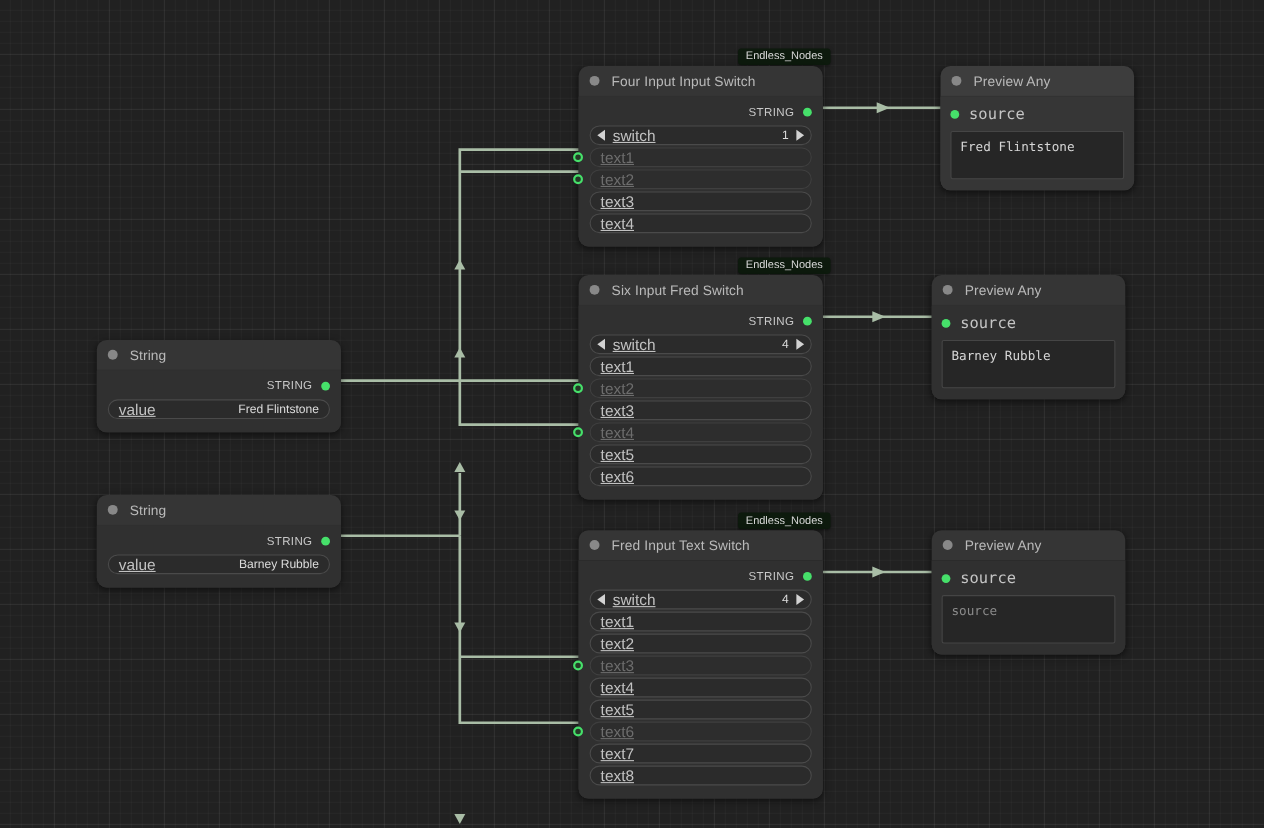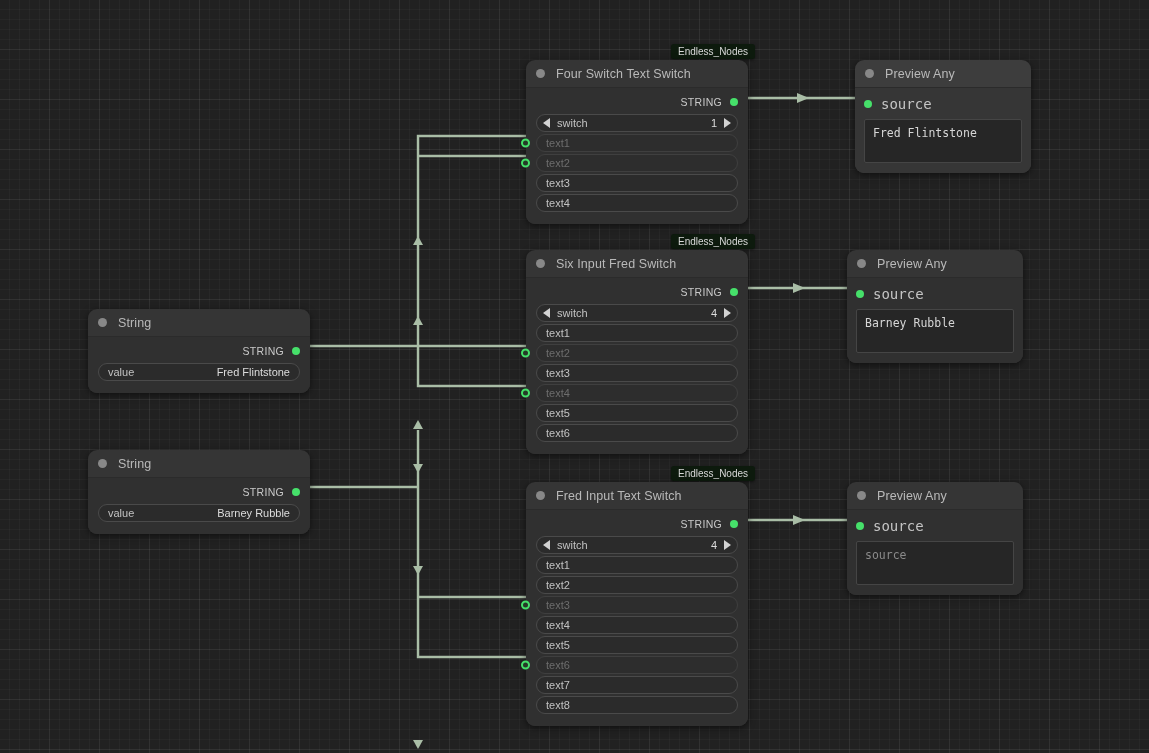--- a/index.html
+++ b/index.html
@@ -127,23 +127,24 @@
     background: #2b2b2b;
     border: 1px solid #4a4a4a;
     display: flex;
     align-items: center;
     padding: 0 9px;
     margin-bottom: 2px;
     box-sizing: border-box;
   }
   .widget.combo { justify-content: space-between; padding: 0 6px; }
   .widget .wlabel {
-    font-size: 11px;
+    font-size: 14px;
     color: #c2c2c2;
     white-space: nowrap;
+    text-decoration: underline;
   }
   .widget .wvalue {
     font-size: 11px;
     color: #dcdcdc;
     white-space: nowrap;
   }
   .widget.dim { background: #2d2d2d; border-color: #3f3f3f; }
   .widget.dim .wlabel { color: #6d6d6d; }
   .arrow-l, .arrow-r {
     width: 0; height: 0;
@@ -283,21 +284,21 @@
         <span style="flex:1"></span>
         <span class="wvalue">Barney Rubble</span>
       </div>
     </div>
   </div>
 
   <div id="switch-nodes">
       <div class="node" style="left: 526px; top: 60px; width: 222px;">
         <div class="node-header">
           <span class="node-dot"></span>
-          <span class="node-title">Four Switch Text Switch</span>
+          <span class="node-title">Four Input Input Switch</span>
         </div>
         <div class="node-body">
           <div class="slot-out">
             <span class="slot-label">STRING</span>
             <span class="dot-out"></span>
           </div>
           <div class="widget combo">
             <span class="arrow-l"></span>
             <span class="combo-mid">
               <span class="wlabel">switch</span>

